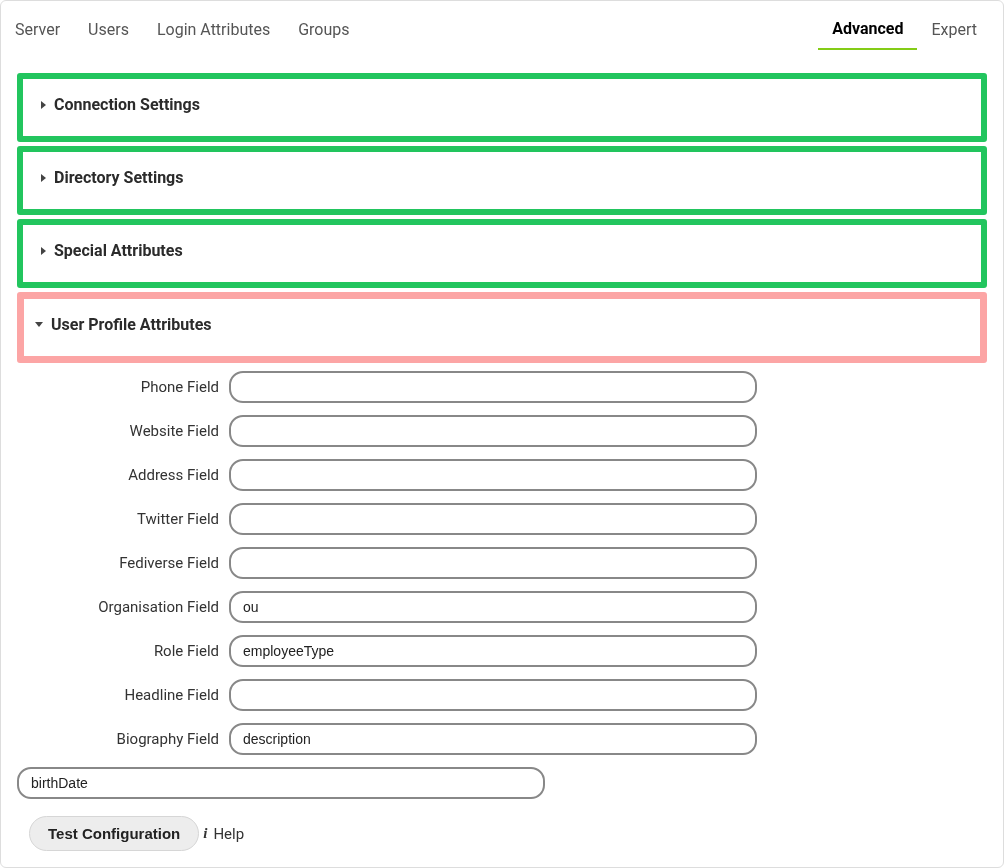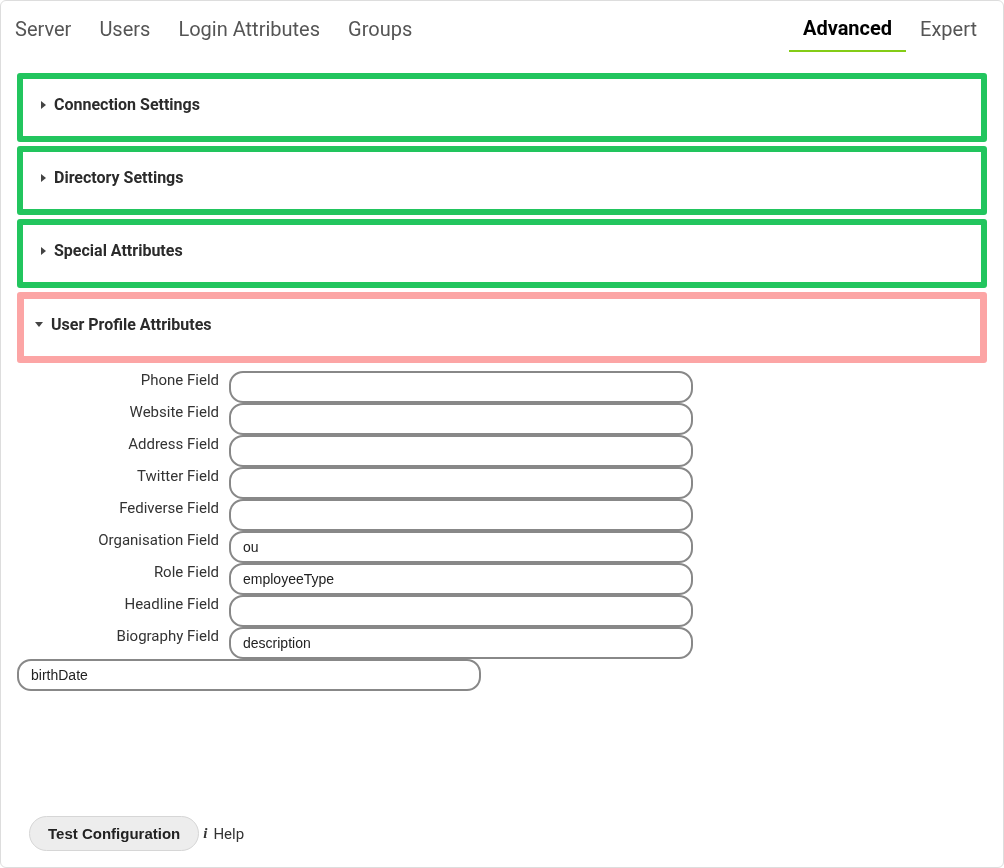--- a/index.html
+++ b/index.html
@@ -19,21 +19,21 @@
   }
   .tabs {
     display: flex;
     align-items: center;
     gap: 0;
     height: 38px;
     margin-bottom: 24px;
   }
   .tab {
     color: #555;
-    font-size: 20px;
+    font-size: 16px;
     padding: 8px 14px 10px 14px;
     cursor: pointer;
   }
   .tab:first-child { padding-left: 2px; }
   .tabs .spacer { flex: 1; }
   .tab.active {
     color: #000;
     font-weight: 700;
     border-bottom: 2px solid #84cc16;
   }
@@ -77,32 +77,32 @@
     border-left: 4px solid transparent;
     border-right: 4px solid transparent;
     border-top: 5px solid #444;
   }
   .form-area {
     margin-top: 8px;
     padding: 0 4px;
   }
   .form-row {
     display: flex;
-    align-items: flex-start;
-    margin-bottom: 0;
+    align-items: center;
+    margin-bottom: 12px;
   }
   .form-label {
     width: 212px;
     text-align: right;
     padding-right: 10px;
     color: #333;
     font-size: 15px;
   }
   .form-input {
-    width: 464px;
+    width: 528px;
     height: 32px;
     border: 2px solid #888;
     border-radius: 14px;
     padding: 7px 12px;
     font-size: 14px;
     color: #222;
     outline: none;
     background: #fff;
   }
   .footer {

